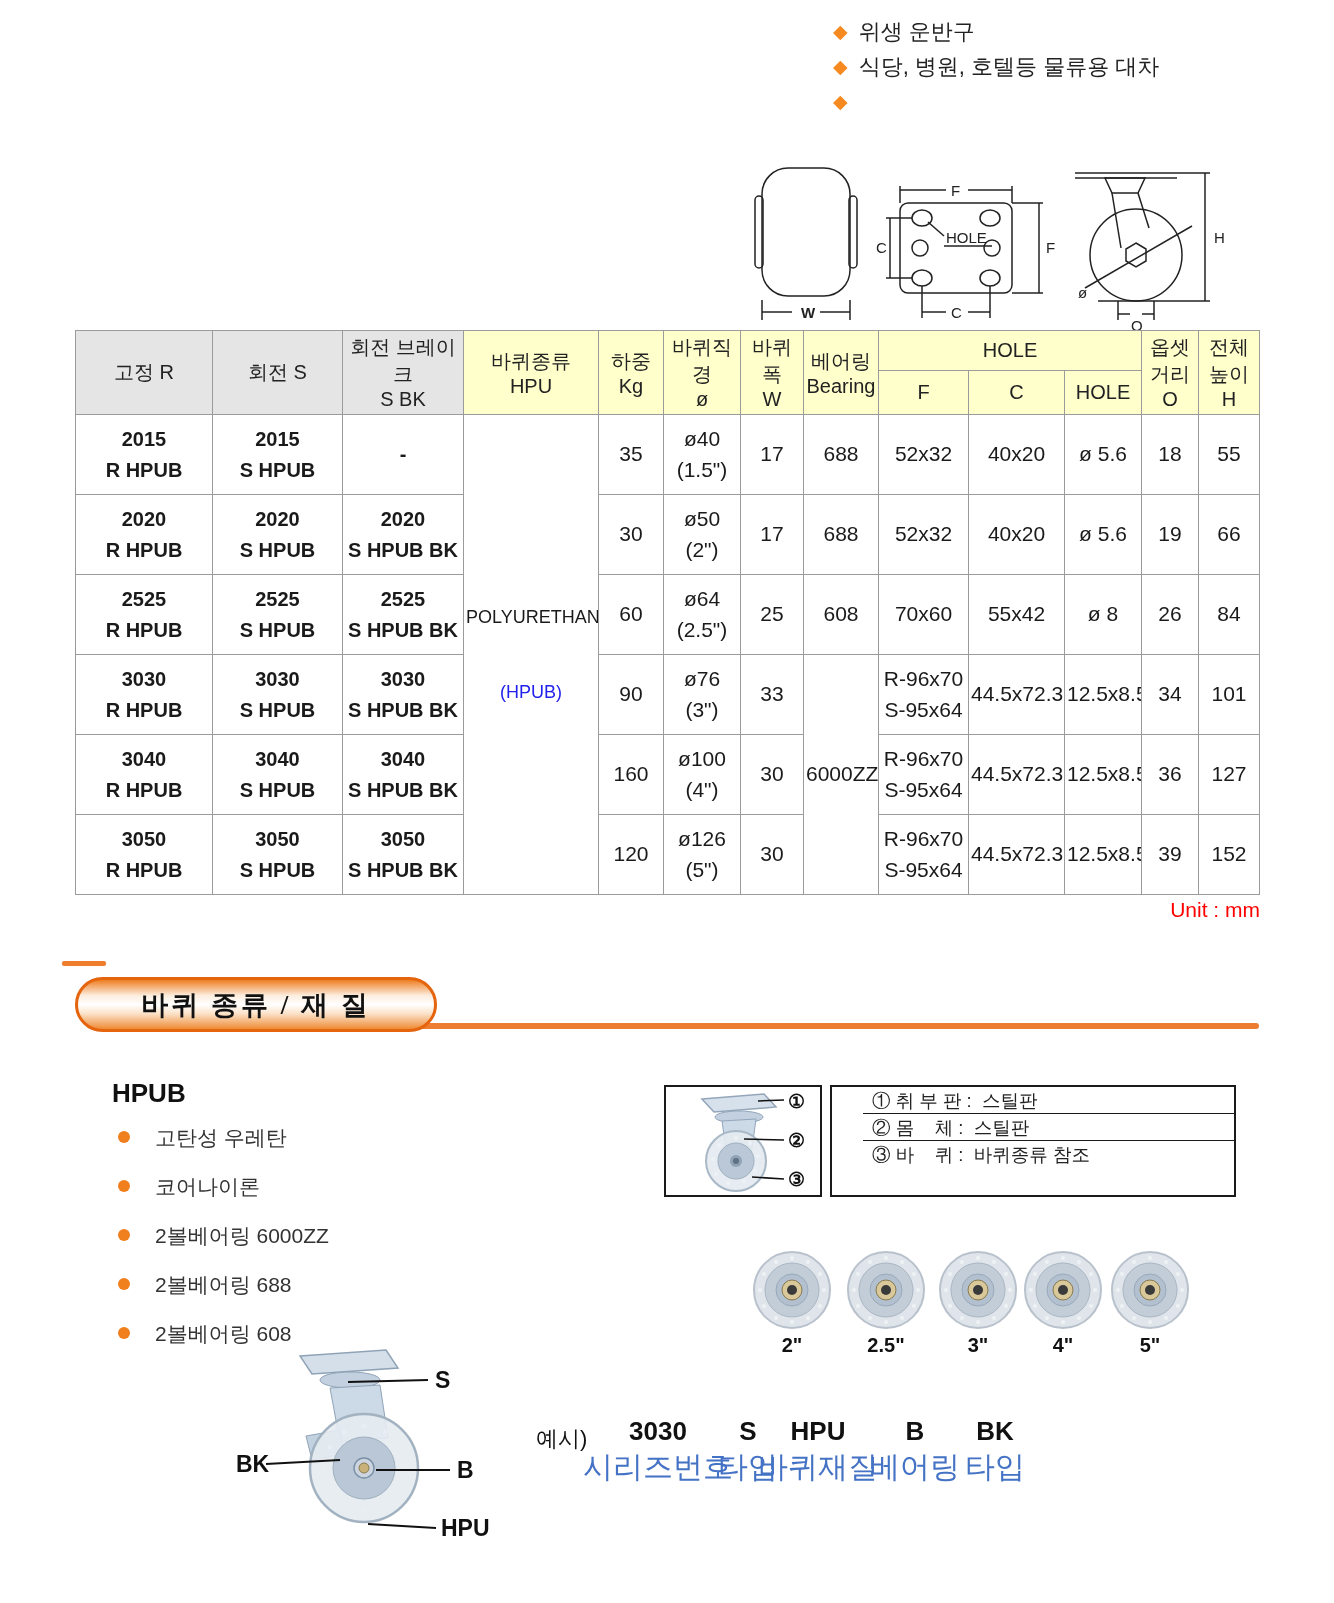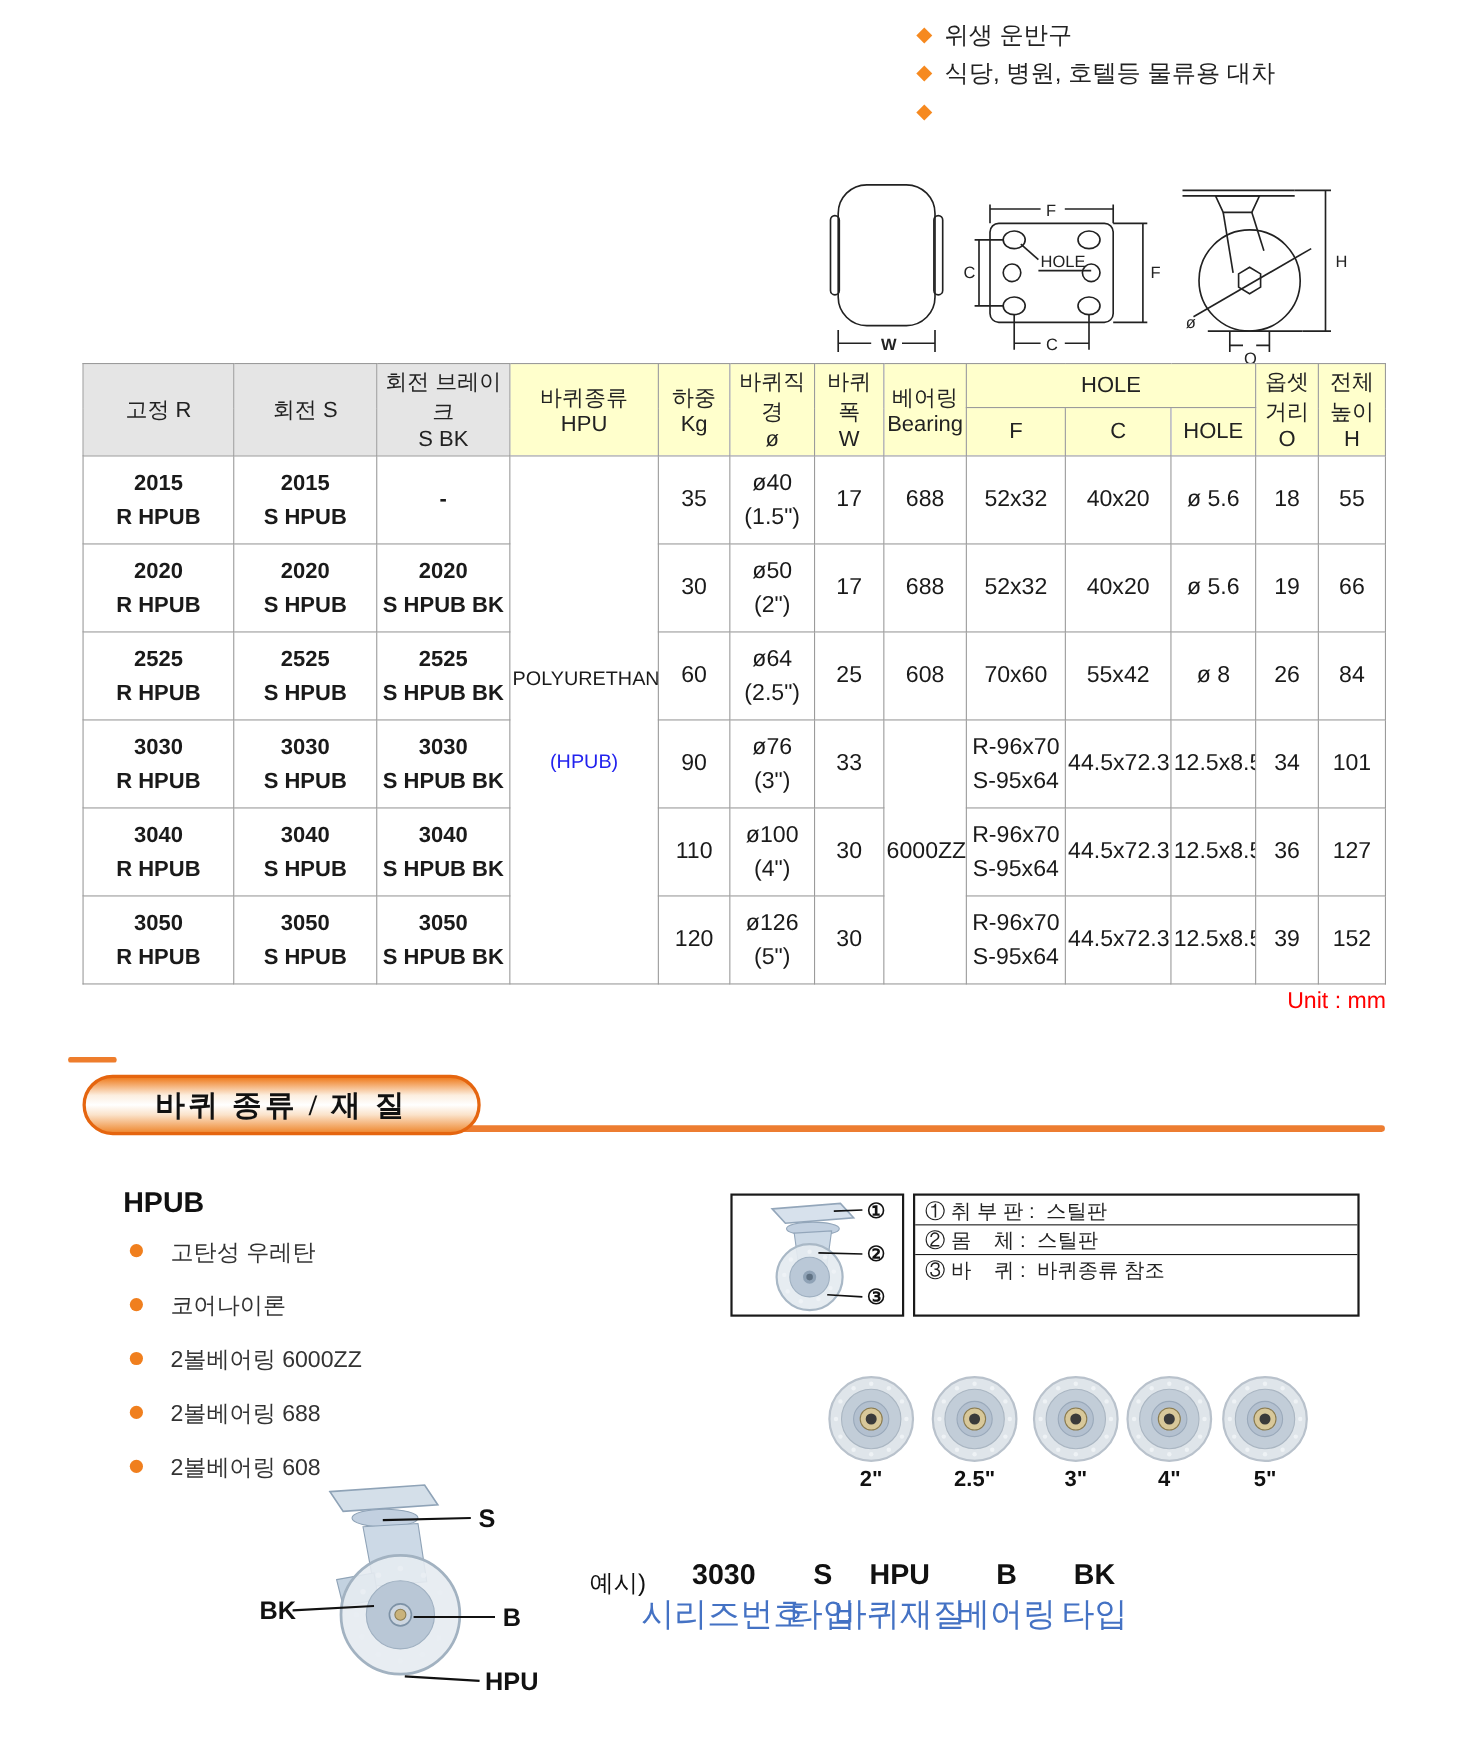--- a/index.html
+++ b/index.html
@@ -49,21 +49,21 @@
   .mat-list li{display:flex;align-items:flex-start;gap:25px;margin-bottom:21px;font-size:21px;color:#333;}
   .mat-list .dot{width:12px;height:12px;border-radius:50%;background:#f07f1e;margin-top:7px;flex:0 0 auto;}
 
   
   .callout-box{position:absolute;left:664px;top:1085px;width:158px;height:112px;
              border:2px solid #1a1a1a;box-sizing:border-box;background:#fff;}
   .callout-num{position:absolute;font-size:19px;font-weight:bold;color:#111;line-height:1;}
   .spec-box{position:absolute;left:830px;top:1085px;width:406px;height:112px;
              border:2px solid #1a1a1a;box-sizing:border-box;background:#fff;}
   .spec-box .row{height:27px;line-height:27px;border-bottom:1.5px solid #1a1a1a;
-             font-size:18.5px;padding-left:9px;white-space:pre;color:#222;box-sizing:border-box;}
+             font-size:18.5px;padding-left:9px;white-space:pre;color:#222;box-sizing:border-box;margin-left:31px;}
   .spec-box .row:last-child{border-bottom:none;}
 
   
   .wheel{position:absolute;width:80px;height:80px;}
   .wheel-label{position:absolute;width:90px;text-align:center;font-size:20px;font-weight:bold;color:#111;}
 
   
   .bottom-caster{position:absolute;left:228px;top:1340px;}
   .bottom-caster text{font-family:"Liberation Sans",sans-serif;font-weight:bold;font-size:23px;fill:#111;}
 
@@ -397,21 +397,21 @@
           </td>
           <td class="code">
             <div>3040</div>
             <div>S HPUB</div>
           </td>
           <td class="code">
             <div>3040</div>
             <div>S HPUB BK</div>
           </td>
           <td class="num">
-            <div>110</div>
+            <div>160</div>
           </td>
           <td class="num">
             <div>ø100</div>
             <div>(4")</div>
           </td>
           <td class="num">
             <div>30</div>
           </td>
           <td class="num">
             <div>R-96x70</div>

